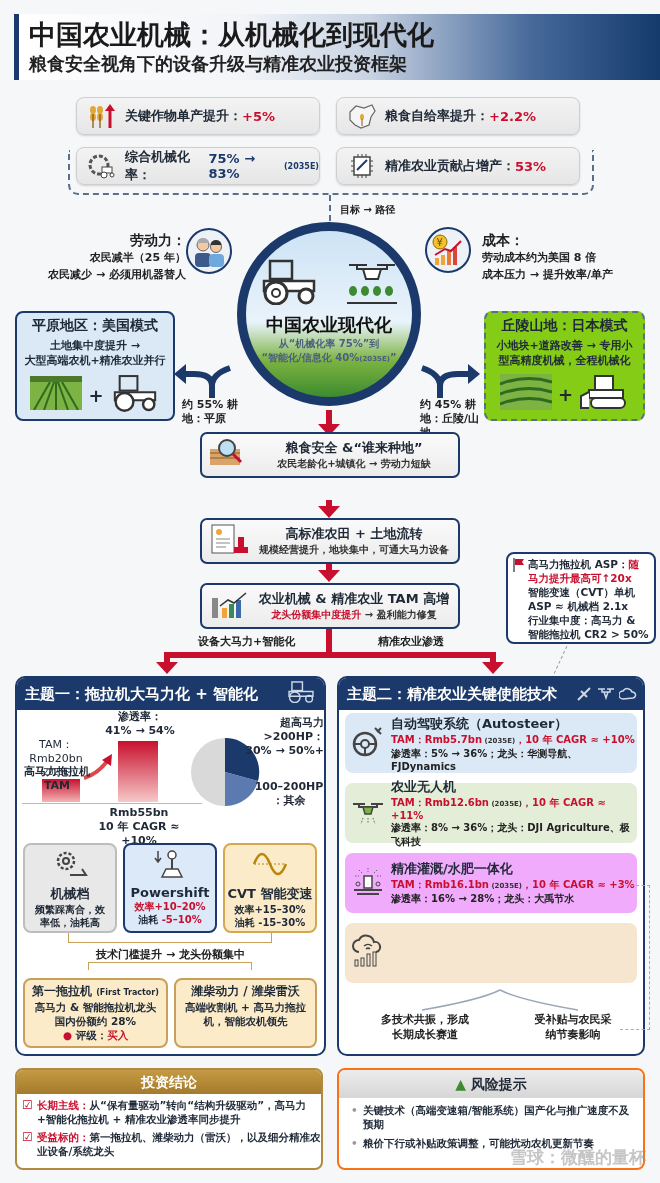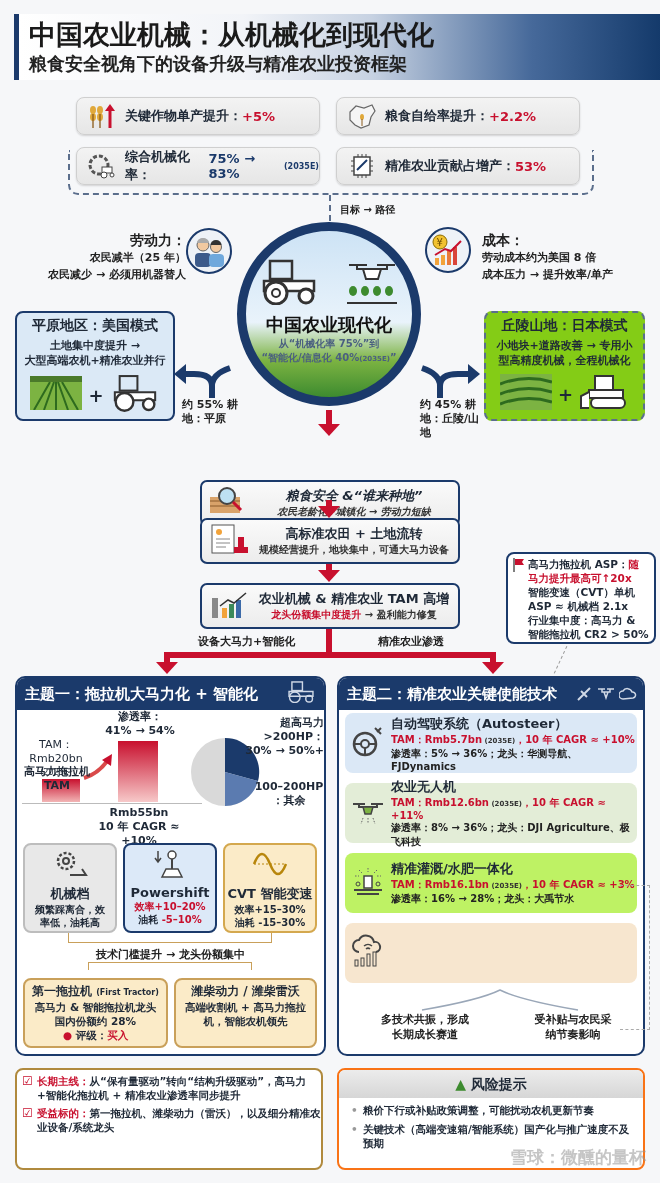--- a/index.html
+++ b/index.html
@@ -234,21 +234,21 @@
   <svg width="66" height="40" viewBox="0 0 66 40">
       <path d="M20 40V28Q20 16 38 16H50" stroke="#1b3a6b" stroke-width="6" fill="none"></path>
       <path d="M48 6l12 10-12 10z" fill="#1b3a6b"></path>
       <path d="M20 28Q20 16 2 10" stroke="#1b3a6b" stroke-width="6" fill="none"></path>
     </svg>
 </div>
 <div class="abs small-label" style="left:420px;top:398px;width:62px;font-size:11px;line-height:14px;">约 45% 耕地：丘陵/山地</div>
 
 <div class="abs red-stem" style="left:326px;top:410px;width:6px;height:16px;"></div>
 <div class="abs red-arrow" style="left:318px;top:424px;"></div>
-<div class="abs flow-box" style="top:480px;font-style:italic;">
+<div class="abs flow-box" style="top:432px;">
   <span><svg width="40" height="32" viewBox="0 0 40 32">
         <rect x="0" y="12" width="30" height="16" fill="#d9a36a"></rect>
         <path d="M0 16h30M0 21h30" stroke="#8a5a2a"></path>
         <circle cx="17" cy="11" r="8" fill="#bde0f2" stroke="#444" stroke-width="2"></circle>
         <path d="M23 17l8 8" stroke="#c8102e" stroke-width="3"></path>
       </svg></span>
   <div class="txt">
       <div class="h">粮食安全 &amp;“谁来种地”</div>
       <div class="d">农民老龄化+城镇化 → 劳动力短缺</div>
     </div>
@@ -437,21 +437,21 @@
         <path d="M2 10h12M20 10h12M8 10v3h18v-3" stroke="#444" stroke-width="2" fill="none"></path>
         <path d="M12 13h10l-2 7h-6z" fill="#7cb342" stroke="#444" stroke-width="1.5"></path>
         <path d="M12 24l-2 6M17 24v6M22 24l2 6" stroke="#666" stroke-dasharray="1.5 1.5"></path>
       </svg></span>
   <div class="tx">
       <div class="h">农业无人机</div>
     <div class="tam"><span>TAM：Rmb12.6bn</span><small> (2035E)</small><span>，10 年 CAGR ≈ +11%</span></div>
     <div class="pen">渗透率：8% → 36%；龙头：DJI Agriculture、极飞科技</div>
     </div>
 </div>
-<div class="abs tech-card" style="left:345px;top:853px;width:292px;height:60px;background:#bef264;">
+<div class="abs tech-card" style="left:345px;top:853px;width:292px;height:60px;background:#f0abfc;">
   <span><svg width="34" height="34" viewBox="0 0 34 34">
         <path d="M17 4v4M8 6l3 3M26 6l-3 3M4 12h4M26 12h4" stroke="#666" stroke-dasharray="1.5 1.5"></path>
         <rect x="13" y="12" width="8" height="12" fill="#fff" stroke="#444" stroke-width="1.5"></rect>
         <path d="M3 26h28M6 30h22" stroke="#444" stroke-width="2"></path>
         <circle cx="7" cy="20" r="2" fill="none" stroke="#444"></circle>
         <circle cx="27" cy="20" r="2" fill="none" stroke="#444"></circle>
       </svg></span>
   <div class="tx">
       <div class="h">精准灌溉/水肥一体化</div>
     <div class="tam"><span>TAM：Rmb16.1bn</span><small> (2035E)</small><span>，10 年 CAGR ≈ +3%</span></div>
@@ -475,22 +475,23 @@
   <div>多技术共振，形成</div>
   <div>长期成长赛道</div>
 </div>
 <div class="abs small-label" style="left:528px;top:1012px;width:90px;text-align:center;font-size:11px;line-height:15px;">
   <div>受补贴与农民采</div>
   <div>纳节奏影响</div>
 </div>
 <div class="abs" style="left:620px;top:885px;width:30px;height:145px;border:1.5px dashed #aaa;border-left:none;"></div>
 
 <div class="abs concl" style="left:15px;top:1068px;width:308px;height:102px;">
+  <div class="ch">投资结论</div>
   <div class="row"><span class="ck">☑</span><span class="lab">长期主线：</span><span>从“保有量驱动”转向“结构升级驱动”，高马力+智能化拖拉机 + 精准农业渗透率同步提升</span></div>
   <div class="row"><span class="ck">☑</span><span class="lab">受益标的：</span><span>第一拖拉机、潍柴动力（雷沃），以及细分精准农业设备/系统龙头</span></div>
 </div>
 
 <div class="abs risk" style="left:337px;top:1068px;width:308px;height:102px;">
   <div class="rh"><span style="color:#3d8b2f">▲</span> <span>风险提示</span></div>
+  <div class="row">关键技术（高端变速箱/智能系统）国产化与推广速度不及预期</div>
   <div class="row">粮价下行或补贴政策调整，可能扰动农机更新节奏</div>
-  <div class="row">关键技术（高端变速箱/智能系统）国产化与推广速度不及预期</div>
 </div>
 <div class="abs watermark">雪球：微醺的量杯</div>
 
 </body></html>

